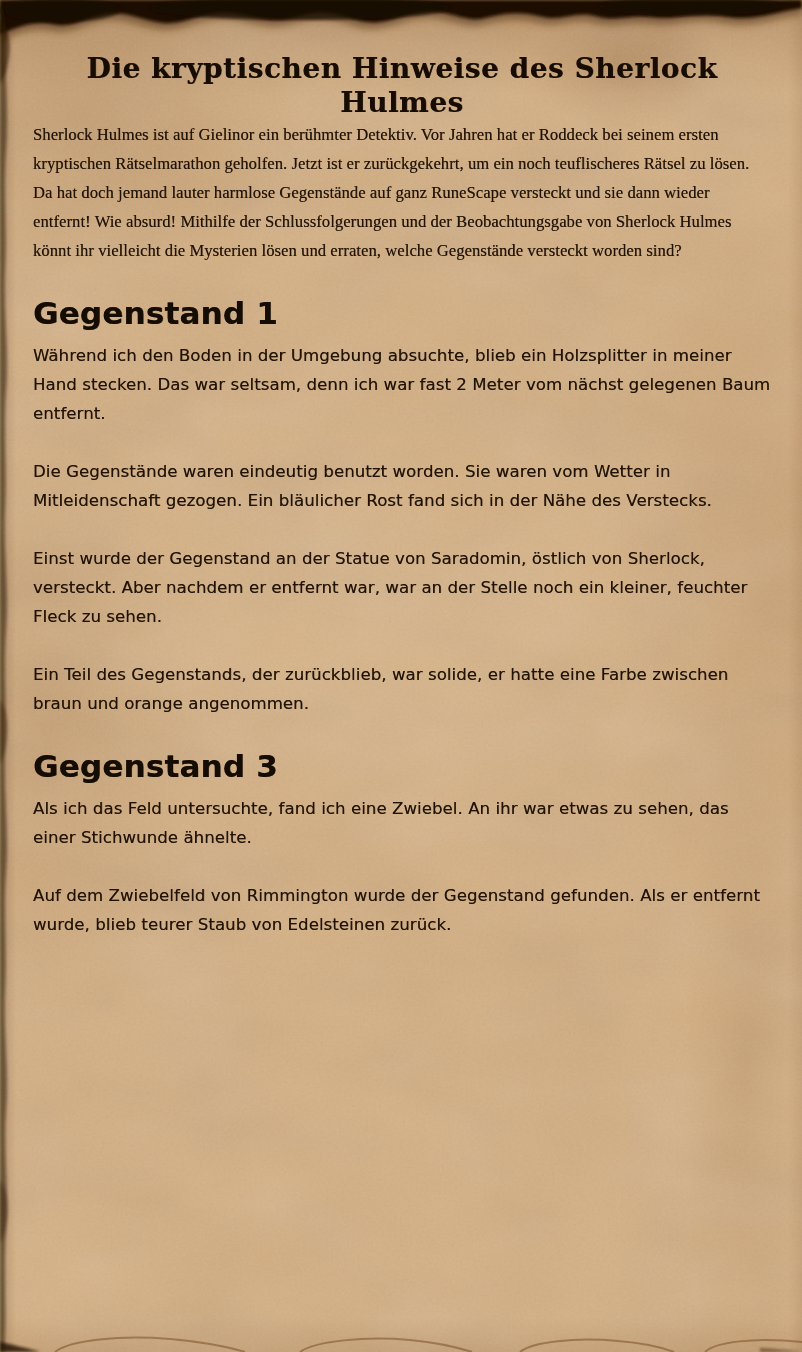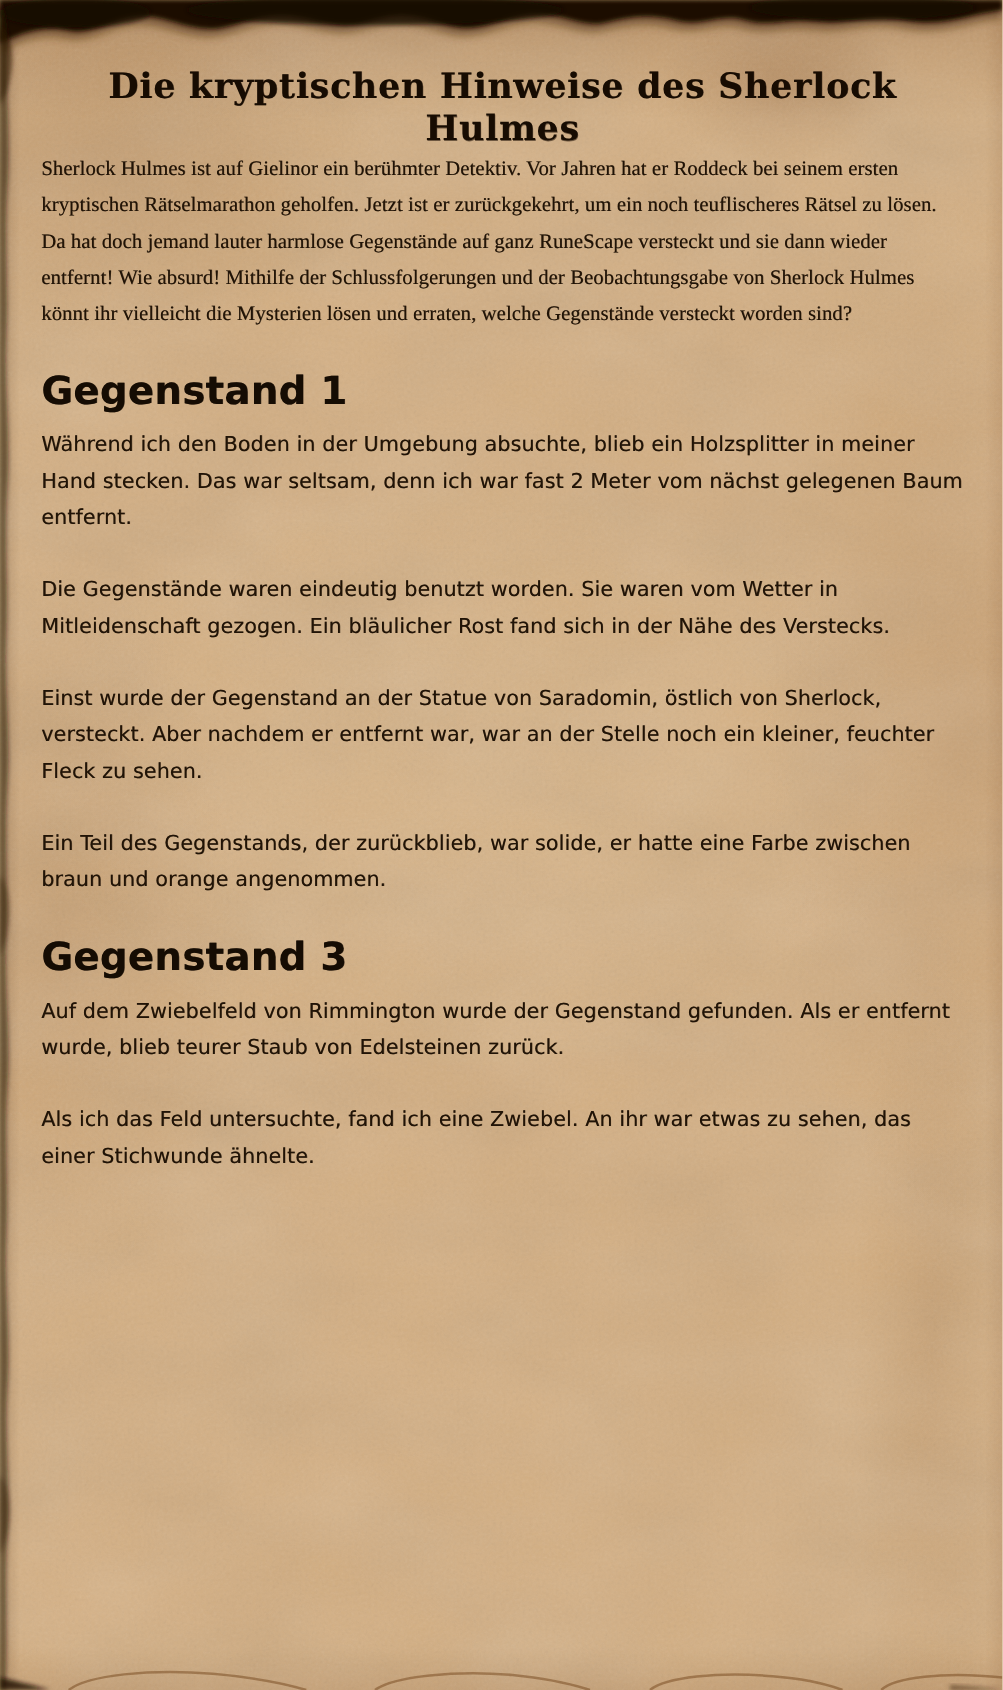--- a/index.html
+++ b/index.html
@@ -151,18 +151,18 @@
       <p class="body-text">Die Gegenstände waren eindeutig benutzt worden. Sie waren vom Wetter in Mitleidenschaft gezogen. Ein bläulicher Rost fand sich in der Nähe des Verstecks.</p>
     </section>
 
     <section>
       <p class="body-text">Einst wurde der Gegenstand an der Statue von Saradomin, östlich von Sherlock, versteckt. Aber nachdem er entfernt war, war an der Stelle noch ein kleiner, feuchter Fleck zu sehen.</p>
       <p class="body-text">Ein Teil des Gegenstands, der zurückblieb, war solide, er hatte eine Farbe zwischen braun und orange angenommen.</p>
     </section>
 
     <section>
       <h2 class="section-heading">Gegenstand 3</h2>
+      <p class="body-text">Als ich das Feld untersuchte, fand ich eine Zwiebel. An ihr war etwas zu sehen, das einer Stichwunde ähnelte.</p>
       <p class="body-text">Auf dem Zwiebelfeld von Rimmington wurde der Gegenstand gefunden. Als er entfernt wurde, blieb teurer Staub von Edelsteinen zurück.</p>
-      <p class="body-text">Als ich das Feld untersuchte, fand ich eine Zwiebel. An ihr war etwas zu sehen, das einer Stichwunde ähnelte.</p>
     </section>
 
   </div>
 </div>
 
 </body></html>

